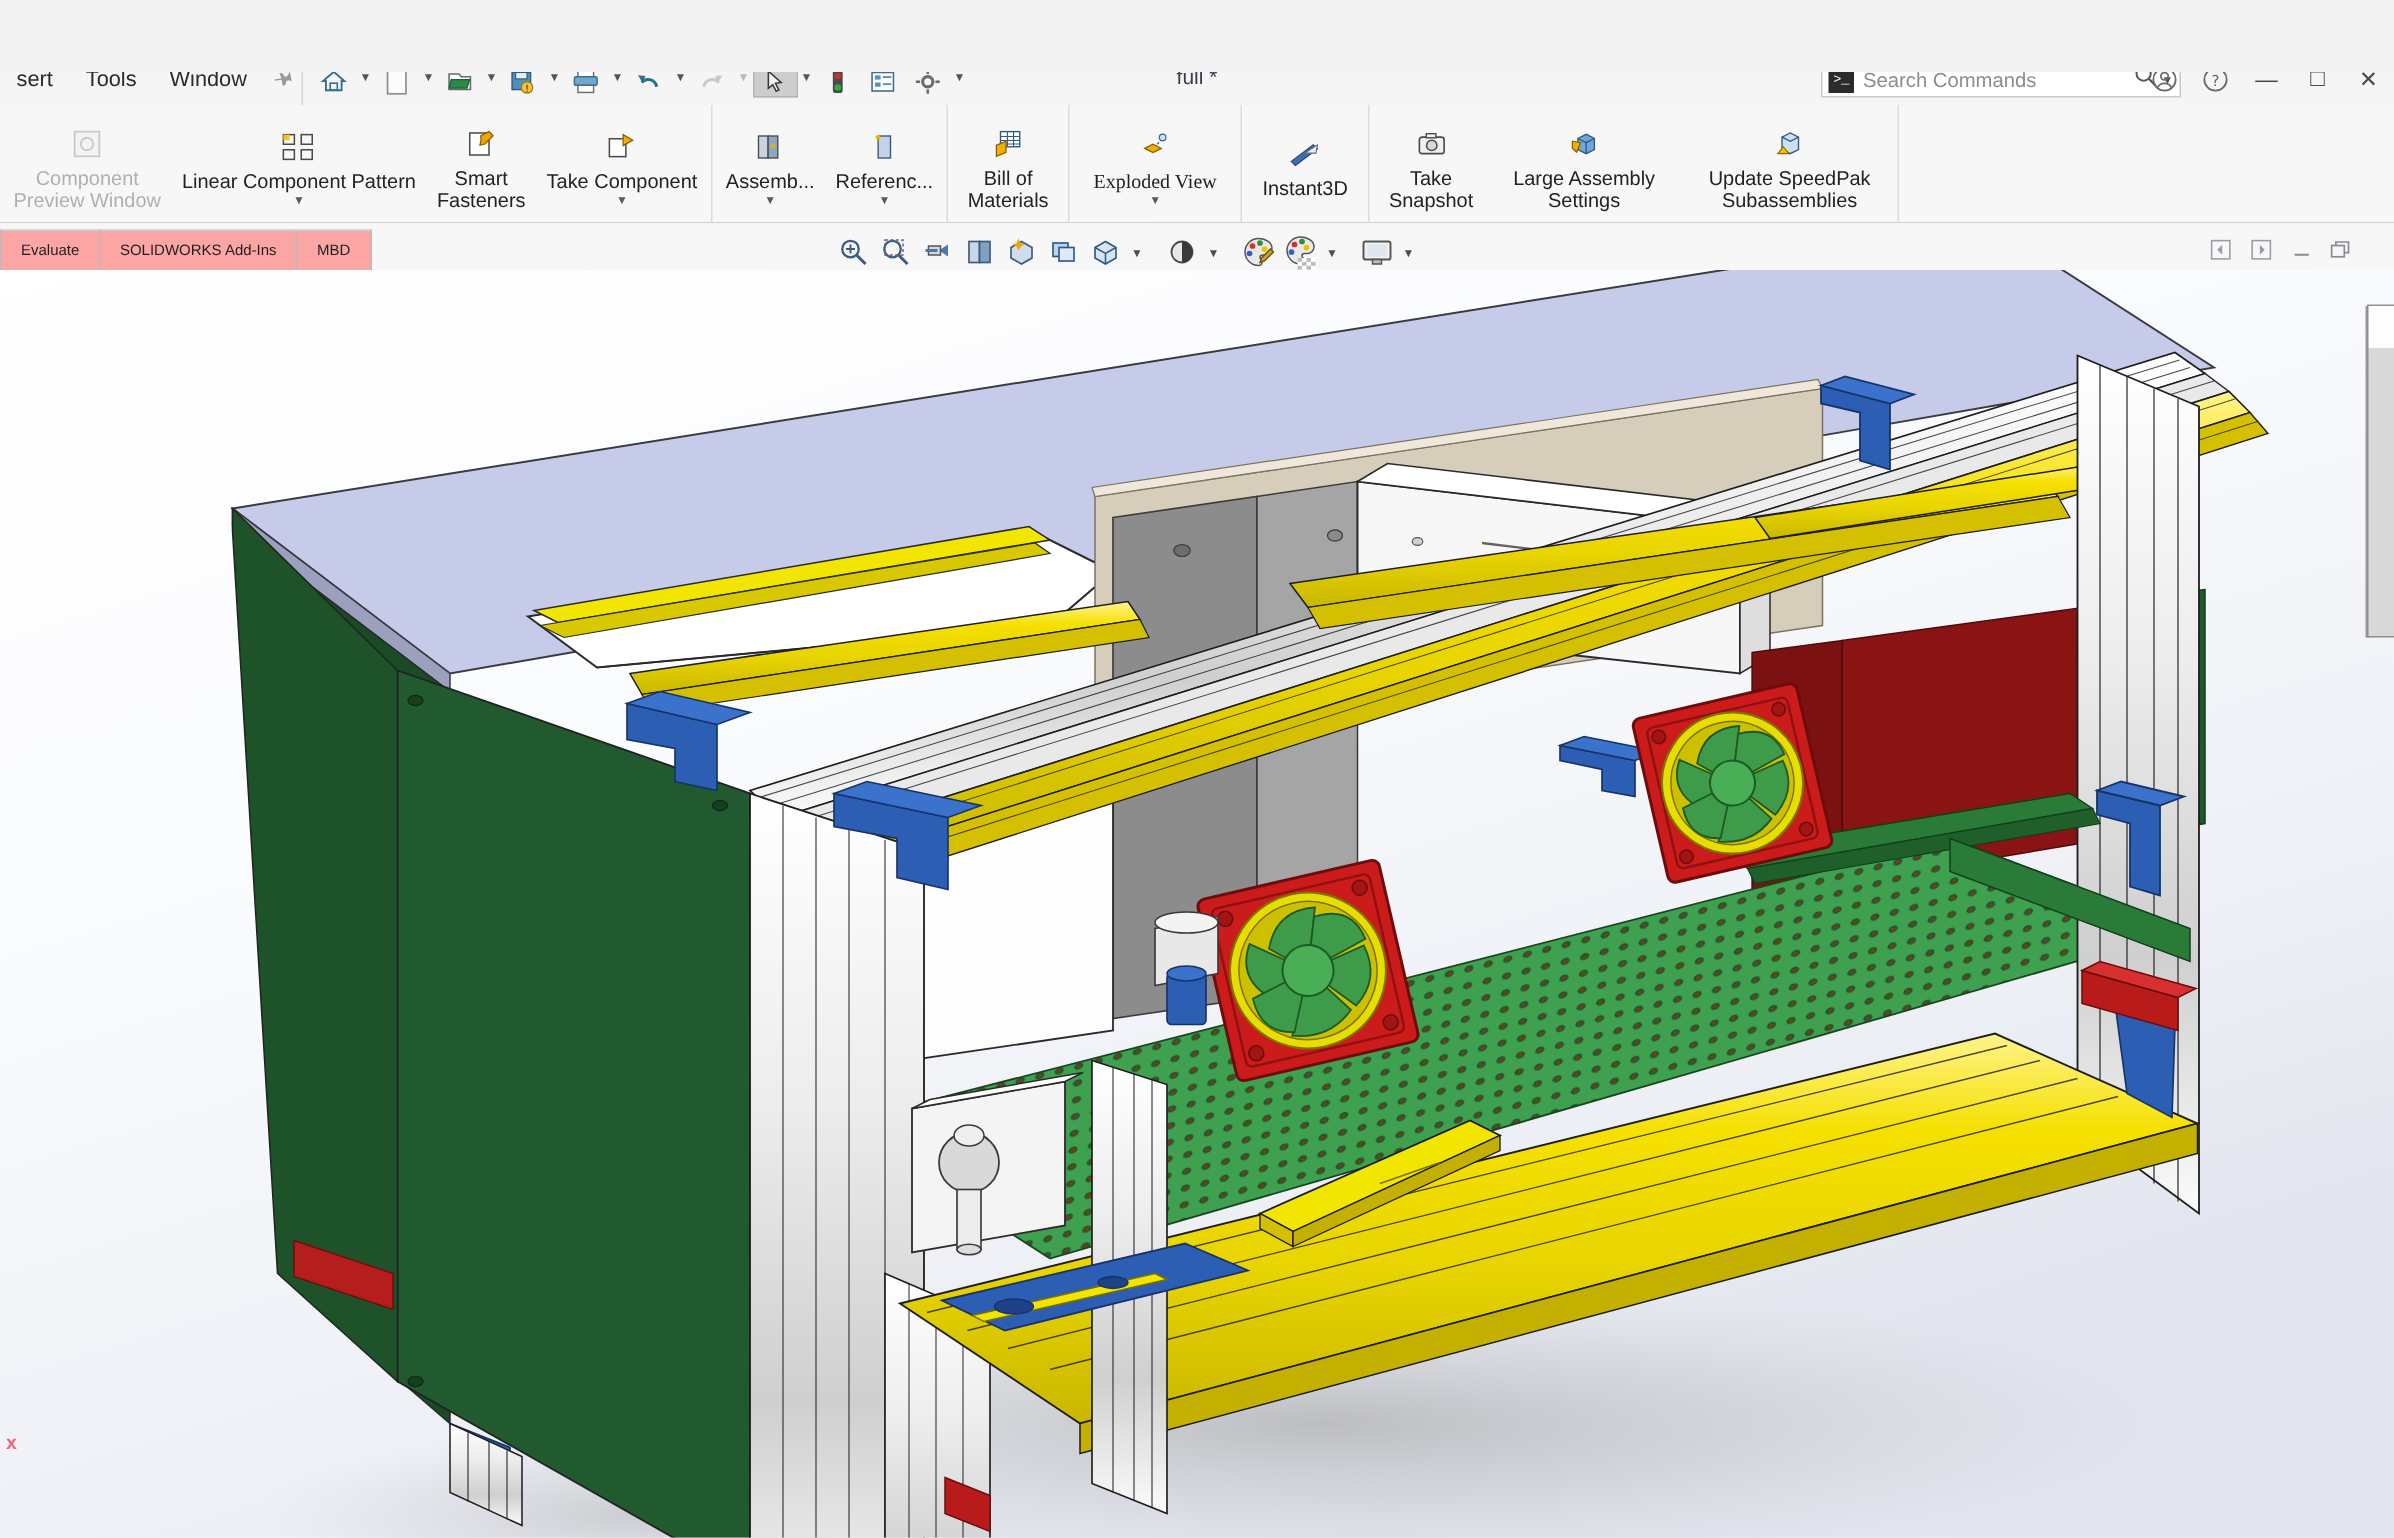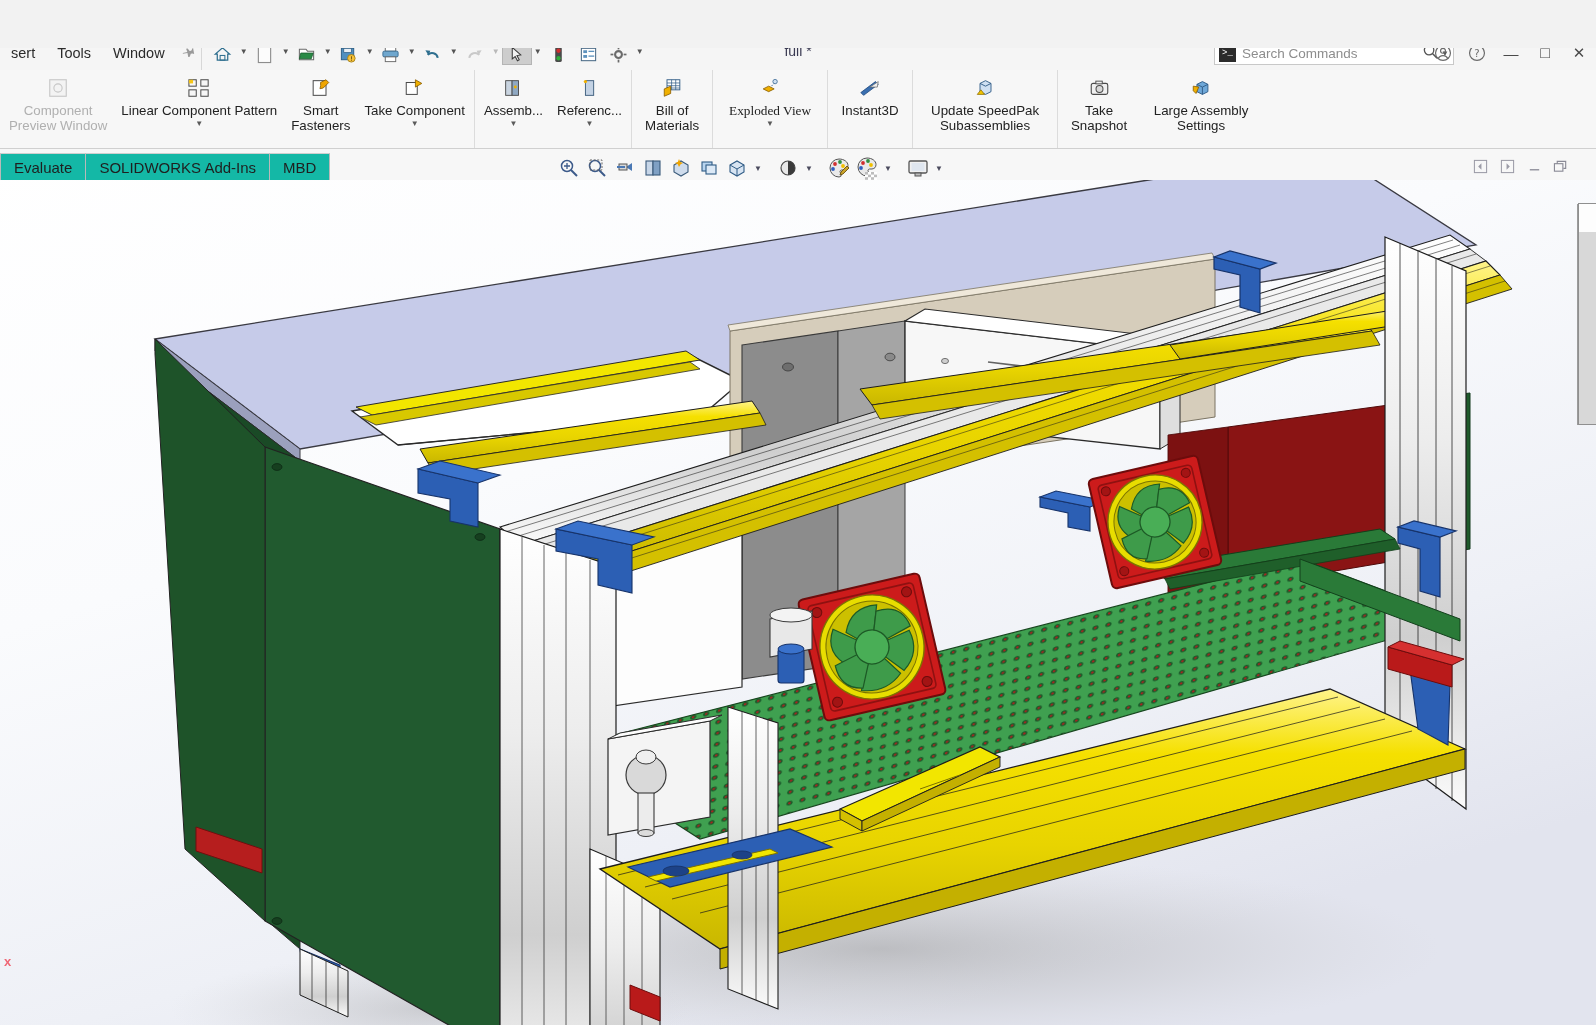--- a/index.html
+++ b/index.html
@@ -72,21 +72,21 @@
 
   
   .ribbon {
     position: absolute; left: 0; top: 22px; width: 1596px; height: 79px;
     background: #f7f7f7;
     border-bottom: 1px solid #d0d0d0;
     display: flex; align-items: stretch;
     overflow: hidden;
   }
   .rgroup {
-    display: flex; align-items: flex-start;
+    display: flex; align-items: center;
     border-right: 1px solid #dcdcdc;
     padding: 0 2px;
   }
   .rgroup.nb { border-right: none; }
   .rbtn {
     width: auto; min-width: 54px;
     display: flex; flex-direction: column; align-items: center;
     padding: 5px 7px 0 7px;
     position: relative;
   }
@@ -100,25 +100,25 @@
     font-size: 8px; color: #5a5a5a; margin-top: 1px;
   }
 
   
   .tabrow {
     position: absolute; left: 0; top: 101px; width: 1596px; height: 31px;
     background: #f7f7f7;
     display: flex; align-items: flex-end;
   }
   .cmdtab {
-    height: 27px; background: #14b8a6;
+    height: 27px; background: #fca5a5;
     border-left: 1px solid #b9b9b9; border-right: 1px solid #b9b9b9;
     border-top: 1px solid #cfcfcf;
     display: flex; align-items: center; padding: 0 13px;
-    font-size: 15px; color: #1f1f1f;
+    font-size: 10px; color: #1f1f1f;
     margin-right: -1px;
   }
   .tabrow-spacer { flex: 1; height: 27px; }
 
   
   .graphics {
     position: absolute; left: 0; top: 101px; width: 1596px; height: 883px;
     overflow: hidden;
     background: linear-gradient(160deg,#ffffff 0%, #fbfbfc 35%, #f0f1f6 72%, #e4e6ef 100%);
   }
@@ -447,34 +447,20 @@
         <span class="ico">
           <svg width="24" height="22" viewBox="0 0 26 24">
               <path d="M3 17L19 5l3 3L6 20z" fill="#3a6fb0" stroke="#1f4a80" stroke-width=".9"></path>
               <path d="M13 11l9-6-1 6z" fill="#f0f0f0" stroke="#6a6a6a" stroke-width=".8"></path>
             </svg>
         </span>
         <span class="lbl">Instant3D</span>
       </div>
     </div>
 
-    <div class="rgroup">
-      <div class="rbtn" style="min-width:140px;">
-        <span class="ico">
-          <svg width="23" height="22" viewBox="0 0 24 24">
-              <path d="M6 7l6-3 6 3v9l-6 3-6-3z" fill="#cfe0f2" stroke="#2f5b85" stroke-width="1"></path>
-              <path d="M6 7l6 3 6-3" fill="none" stroke="#2f5b85" stroke-width="1"></path>
-              <path d="M3 15l4 5h-8z" transform="translate(4,-1)" fill="#f2c400" stroke="#8a6a00" stroke-width=".8"></path>
-            </svg>
-        </span>
-        <span class="lbl">Update SpeedPak
-Subassemblies</span>
-      </div>
-    </div>
-
     <div class="rgroup nb">
       <div class="rbtn" style="min-width:78px;">
         <span class="ico">
           <svg width="23" height="22" viewBox="0 0 24 24">
               <rect x="3" y="7" width="18" height="12" rx="2" fill="#f0f0f0" stroke="#4a4a4a" stroke-width="1.2"></rect>
               <rect x="8" y="4.5" width="7" height="3" fill="#f0f0f0" stroke="#4a4a4a" stroke-width="1"></rect>
               <circle cx="12" cy="13" r="3.8" fill="#d8d8d8" stroke="#4a4a4a" stroke-width="1.1"></circle>
             </svg>
         </span>
         <span class="lbl">Take
@@ -484,20 +470,34 @@
         <span class="ico">
           <svg width="23" height="22" viewBox="0 0 24 24">
               <path d="M7 8l6-3 6 3v8l-6 3-6-3z" fill="#6fa8d8" stroke="#2f5b85" stroke-width="1"></path>
               <path d="M7 8l6 3 6-3" fill="none" stroke="#2f5b85" stroke-width="1"></path>
               <path d="M13 11v8" fill="none" stroke="#2f5b85" stroke-width="1"></path>
               <path d="M3 10l6 1-3 7-3-3z" fill="#f0b000" stroke="#8a5d00" stroke-width=".9"></path>
             </svg>
         </span>
         <span class="lbl">Large Assembly
 Settings</span>
+      </div>
+    </div>
+
+    <div class="rgroup">
+      <div class="rbtn" style="min-width:140px;">
+        <span class="ico">
+          <svg width="23" height="22" viewBox="0 0 24 24">
+              <path d="M6 7l6-3 6 3v9l-6 3-6-3z" fill="#cfe0f2" stroke="#2f5b85" stroke-width="1"></path>
+              <path d="M6 7l6 3 6-3" fill="none" stroke="#2f5b85" stroke-width="1"></path>
+              <path d="M3 15l4 5h-8z" transform="translate(4,-1)" fill="#f2c400" stroke="#8a6a00" stroke-width=".8"></path>
+            </svg>
+        </span>
+        <span class="lbl">Update SpeedPak
+Subassemblies</span>
       </div>
     </div>
   </div>
 
   <div class="graphics">
 
     <svg class="gfx-svg" width="1596" height="883" viewBox="0 0 1596 883">
       <defs>
         <linearGradient id="bgGrad" x1="0" y1="0" x2="0.55" y2="1">
           <stop offset="0%" stop-color="#ffffff"></stop>

